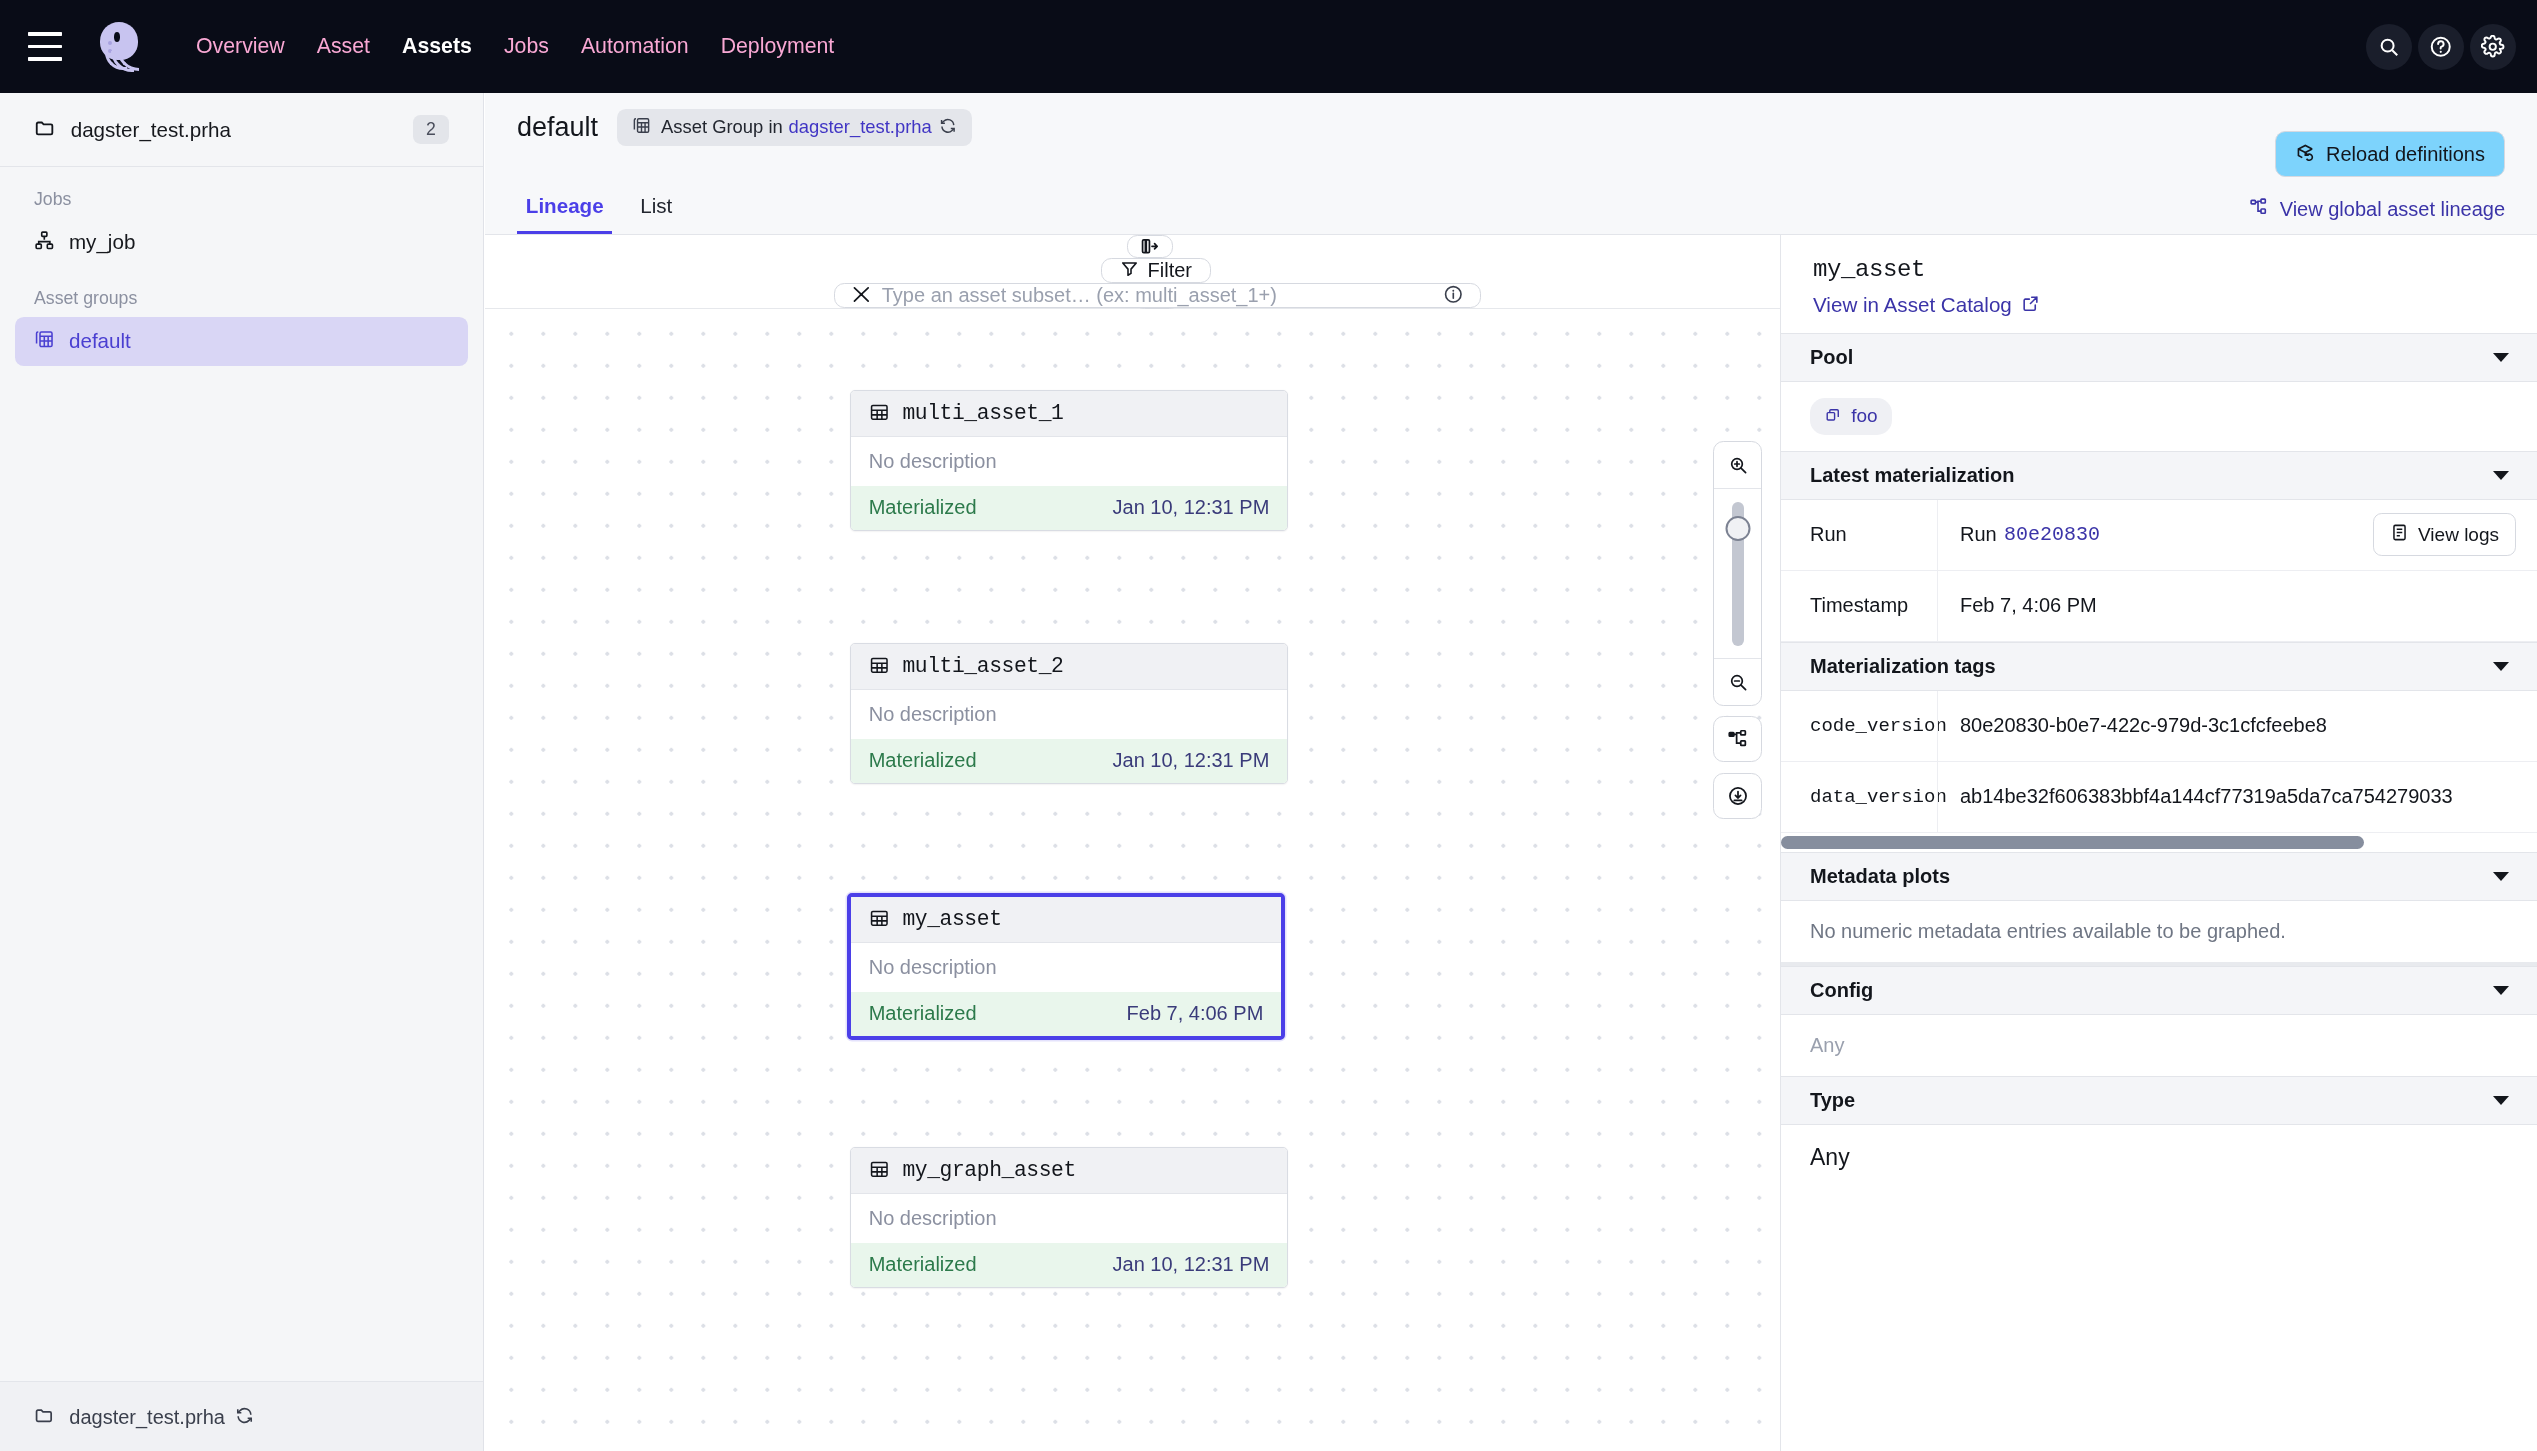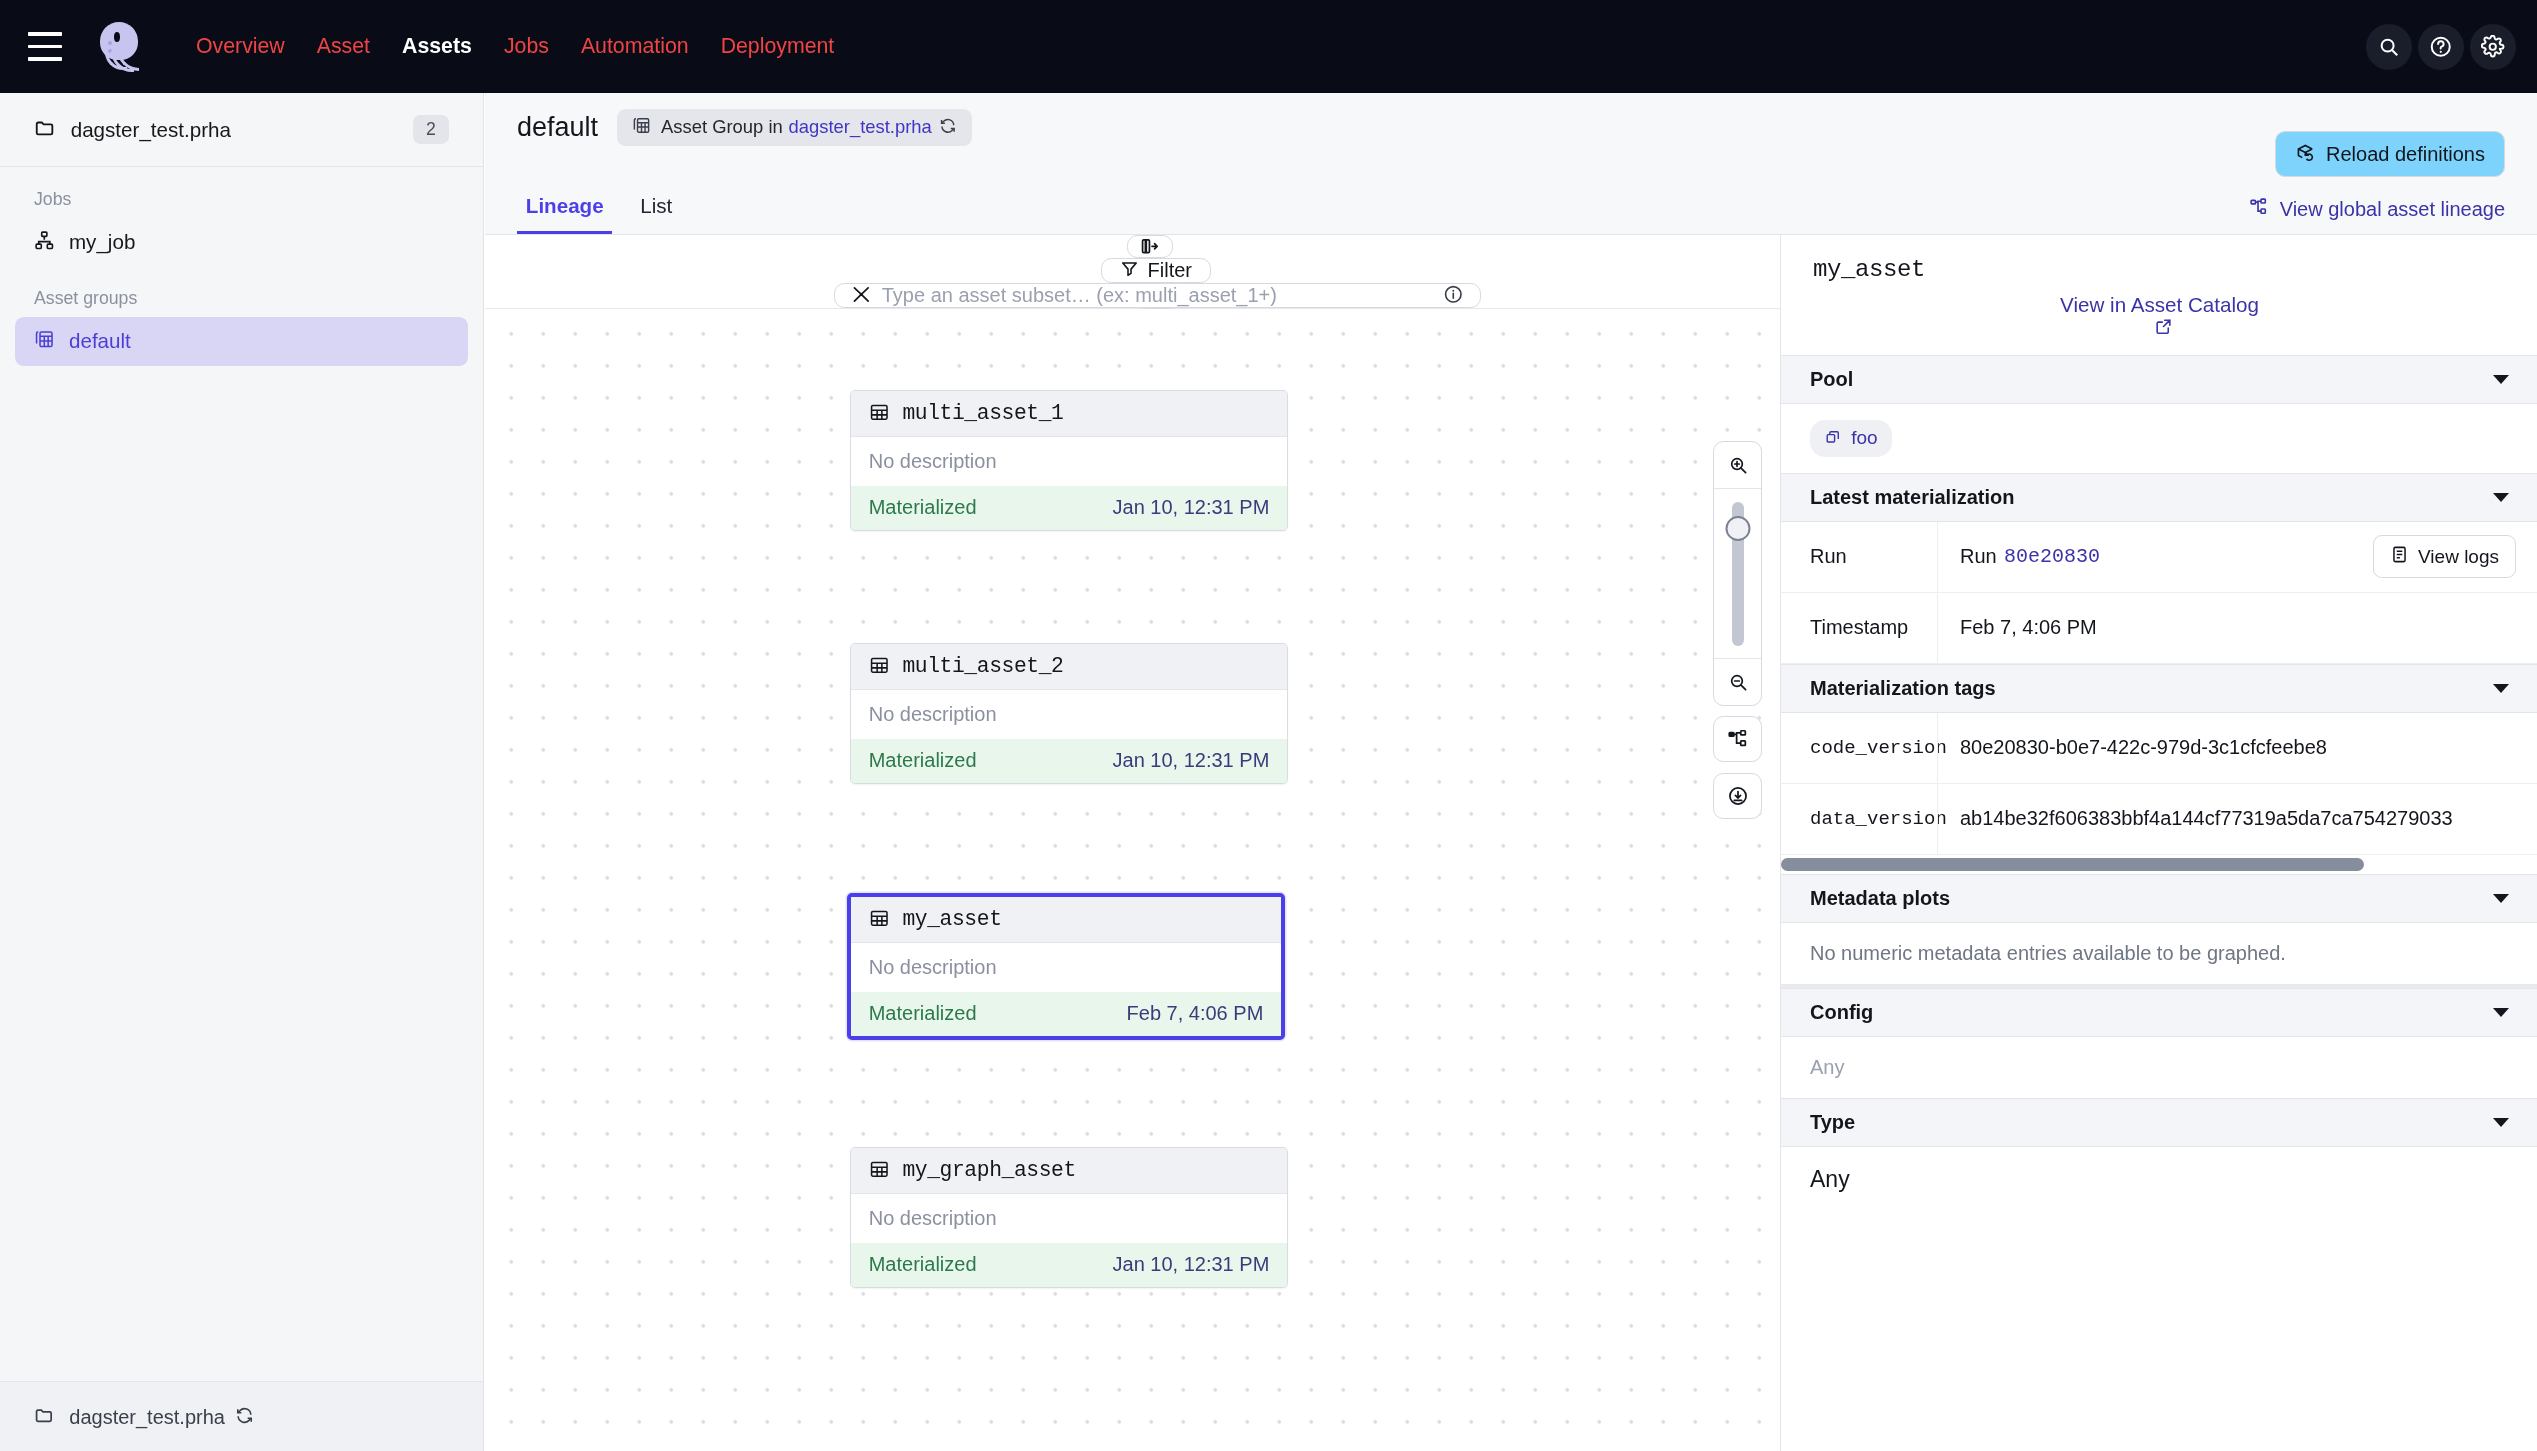--- a/index.html
+++ b/index.html
@@ -25,21 +25,21 @@
   .logo .eye { position:absolute; left:20.6px; top:11.8px; width:6.6px; height:10.3px;
     background:#090C17; border-radius:50%; }
   .logo .d1 { position:absolute; left:14.7px; top:20.6px; width:4.4px;height:4.4px;background:#A8A2E0;border-radius:50%; }
   .logo .d2 { position:absolute; left:14.7px; top:29px; width:4.4px;height:4.4px;background:#A8A2E0;border-radius:50%; }
   .logo .t { position:absolute; border-left:3.7px solid #C8C4F0; border-bottom:3.7px solid #C8C4F0;
     border-radius:0 0 0 29px; }
   .logo .t1 { left:11.8px; top:32px; width:22px; height:17.7px; }
   .logo .t2 { left:17.7px; top:31px; width:23.5px; height:20.6px; }
   .logo .t3 { left:23.5px; top:29px; width:22px; height:22px; }
   #navlinks { display: flex; align-items: center; margin-left: 34px; gap: 0px; }
-  .navlink { color: #ef4444; font-size: 21.3px; padding: 0 16px; cursor: pointer; white-space: nowrap; }
+  .navlink { color: #f9a8d4; font-size: 21.3px; padding: 0 16px; cursor: pointer; white-space: nowrap; }
   .navlink.active { color: #ffffff; font-weight: bold; }
   #naviconsright { position: absolute; right: 22px; top: 0; height: 93px;
     display: flex; align-items: center; gap: 5.9px; }
   .navcircle { width: 46px; height: 46px; border-radius: 50%; background: #1A1E2B;
     display: flex; align-items: center; justify-content: center; cursor: pointer; }
 
   
   #sidebar {
     position: absolute; top: 93px; left: 0; width: 484px; height: 1359px;
     background: #F5F6F8; border-right: 1.5px solid #E0E2E8;
@@ -130,21 +130,21 @@
     width: 25px; height: 25px; border-radius: 50%; background: #F0F1F4;
     border: 2.9px solid #7C8292; }
   .zsolo { margin-top: 10.3px; border: 1.5px solid #D6D9E0; border-radius: 10.3px; background: #fff;
     height: 46px; display: flex; align-items: center; justify-content: center; cursor: pointer; }
 
   
   #rpanel { position: absolute; top: 235px; left: 1780px; width: 758px; height: 1217px;
     background: #fff; border-left: 1.5px solid #E3E5EA; overflow: hidden; }
   #rtitlewrap { padding: 20.6px 32px 16px 32px; }
   #rtitle { font-size: 24px; color: #13161C; letter-spacing: -0.4px; }
-  #rcatalog { display: flex; align-items: center; margin-top: 10.3px; cursor: pointer; flex-direction: column; }
+  #rcatalog { display: flex; align-items: center; margin-top: 10.3px; cursor: pointer; }
   #rcatalog .t { font-size: 20.6px; color: #3B34A8; }
   .sechead { background: #F4F5F8; border-top: 1.5px solid #E3E5EA; border-bottom: 1.5px solid #E3E5EA;
     height: 49px; display: flex; align-items: center; justify-content: space-between;
     padding: 0 29px; cursor: pointer; }
   .sechead .ht { font-size: 20px; font-weight: bold; color: #13161C; }
   .caret { width: 0; height: 0; border-left: 8px solid transparent; border-right: 8px solid transparent;
     border-top: 9.6px solid #13161C; }
   .poolrow { padding: 16px 29px; }
   .poolchip { display: inline-flex; align-items: center; background: #EFF0F4; border-radius: 15px;
     padding: 7.4px 14.7px; cursor: pointer; }

